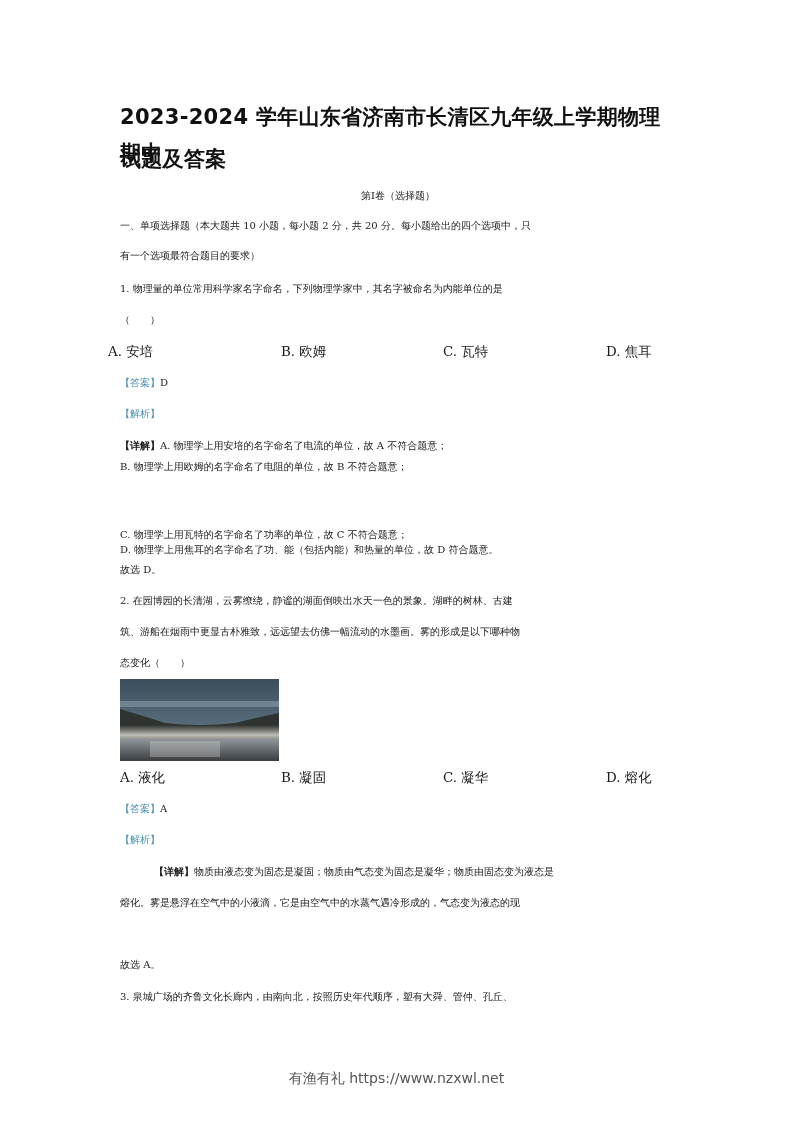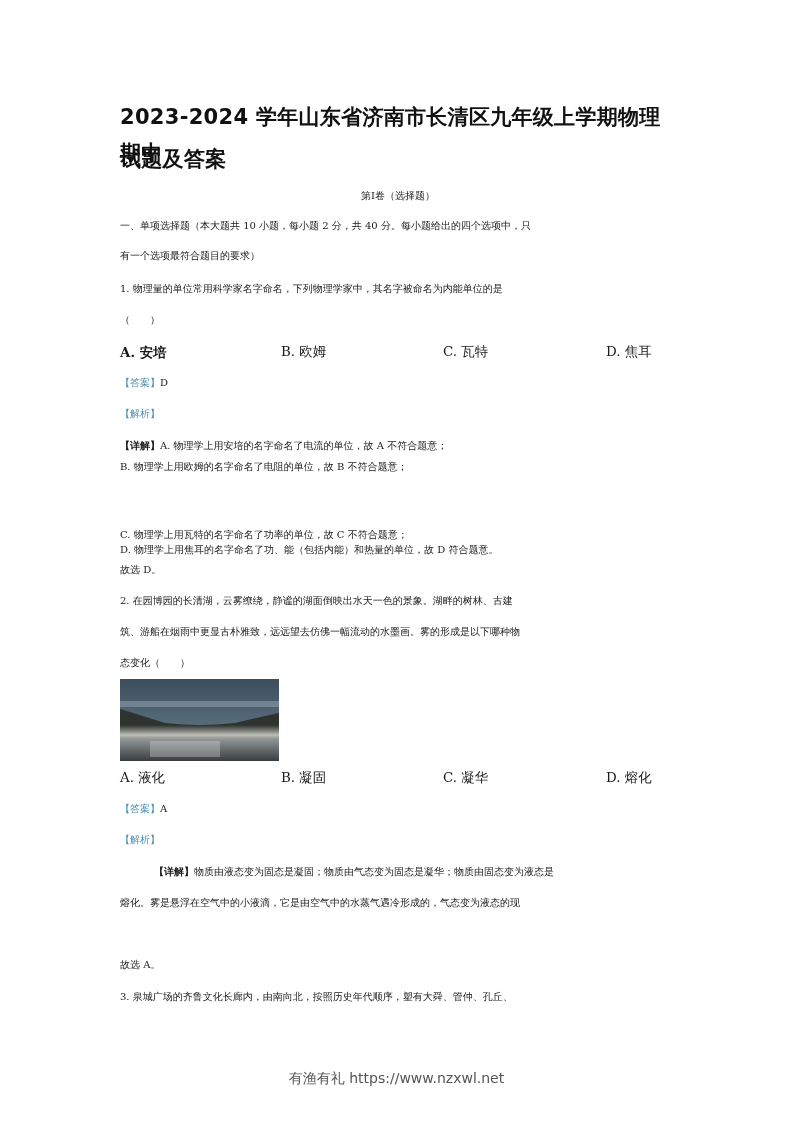--- a/index.html
+++ b/index.html
@@ -19,26 +19,26 @@
 </style>
 </head>
 <body>
 
 <div class="page">
 
   <div class="title" style="top:99px;">2023-2024 学年山东省济南市长清区九年级上学期物理期中</div>
   <div class="title" style="top:141px;">试题及答案</div>
 
   <div class="line center" style="top:186px;">第Ⅰ卷（选择题）</div>
-  <div class="line" style="top:216px;">一、单项选择题（本大题共 10 小题，每小题 2 分，共 40 分。每小题给出的四个选项中，只</div>
+  <div class="line" style="top:216px;">一、单项选择题（本大题共 10 小题，每小题 2 分，共 20 分。每小题给出的四个选项中，只</div>
   <div class="line" style="top:246px;">有一个选项最符合题目的要求）</div>
 
   <div class="line" style="top:279px;">1. 物理量的单位常用科学家名字命名，下列物理学家中，其名字被命名为内能单位的是</div>
   <div class="line" style="top:310px;">（　　）</div>
-  <div class="opt" style="left:120px; top:342px;font-weight:bold;">A. 安培</div>
+  <div class="opt" style="left:108px; top:342px;">A. 安培</div>
   <div class="opt" style="left:281px; top:342px;text-align:center;">B. 欧姆</div>
   <div class="opt" style="left:443px; top:342px;">C. 瓦特</div>
   <div class="opt" style="left:606px; top:342px;">D. 焦耳</div>
 
   <div class="line" style="top:373px;">
     <span class="tag">【答案】</span><span>D</span>
   </div>
   <div class="line" style="top:404px;">
     <span class="tag">【解析】</span>
   </div>

